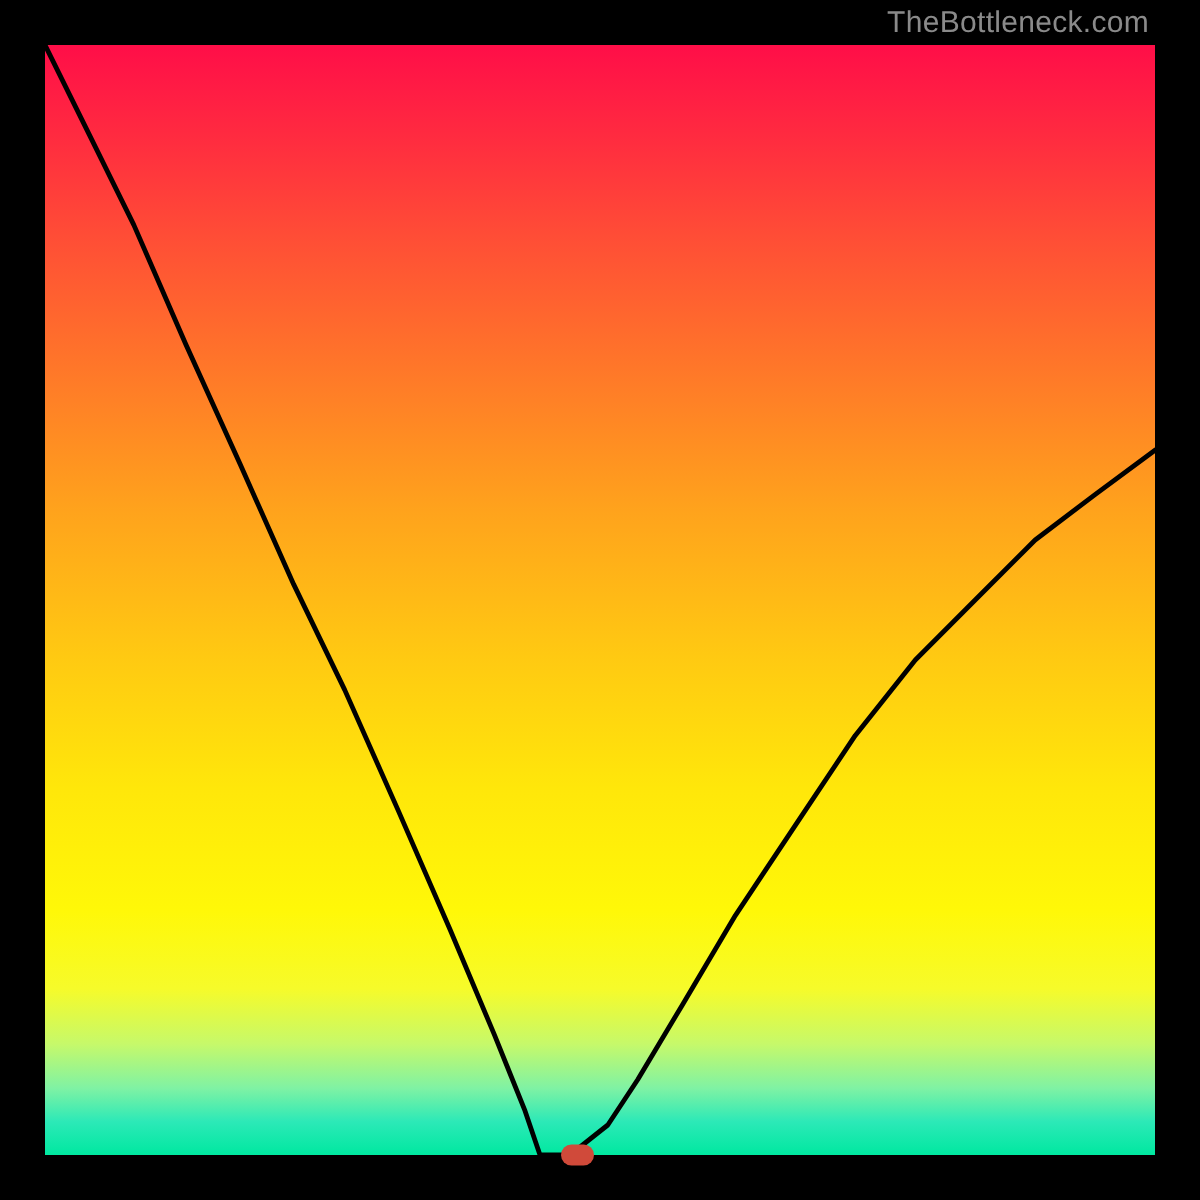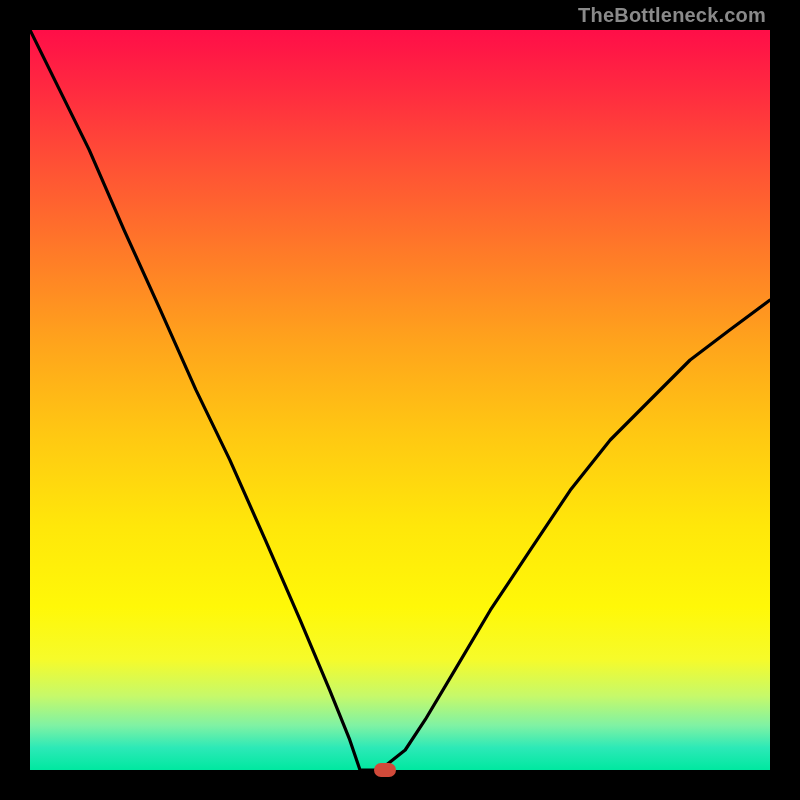--- a/index.html
+++ b/index.html
@@ -39,21 +39,21 @@
       #2ce9b7 97%,
       #00e8a0 100%
     );
   }
   .watermark {
     position: absolute;
     top: 4px;
     right: 34px;
     color: #8a8a8a;
     font-size: 20px;
-    font-weight: 700;
+    font-weight: 400;
     letter-spacing: 0.2px;
   }
   svg.curve {
     position: absolute;
     left: 0;
     top: 0;
     width: 740px;
     height: 740px;
   }
   .marker {

